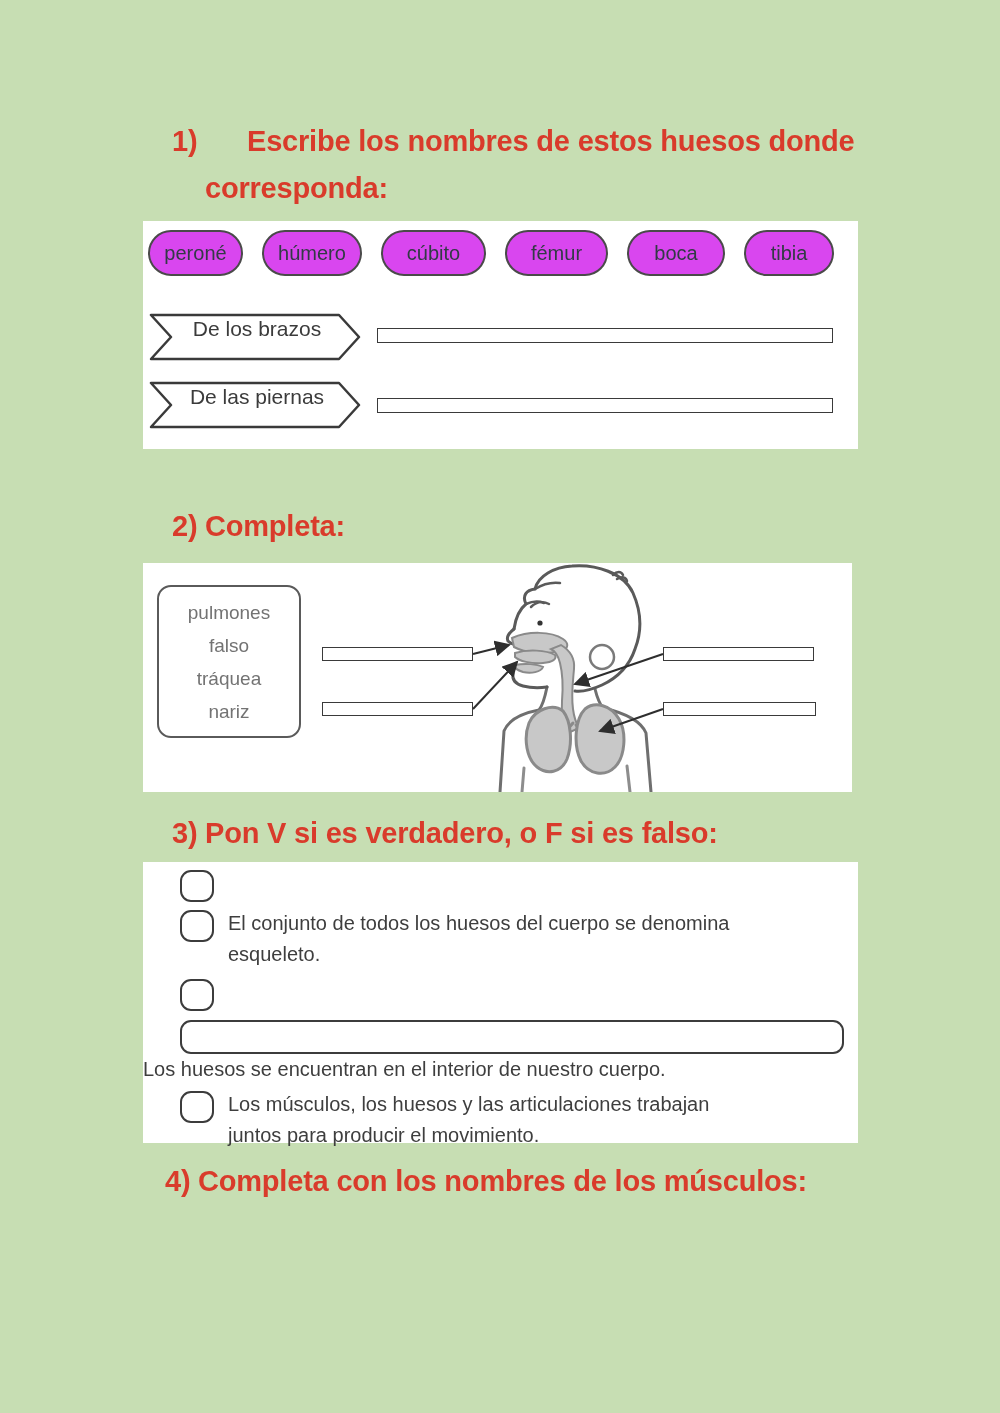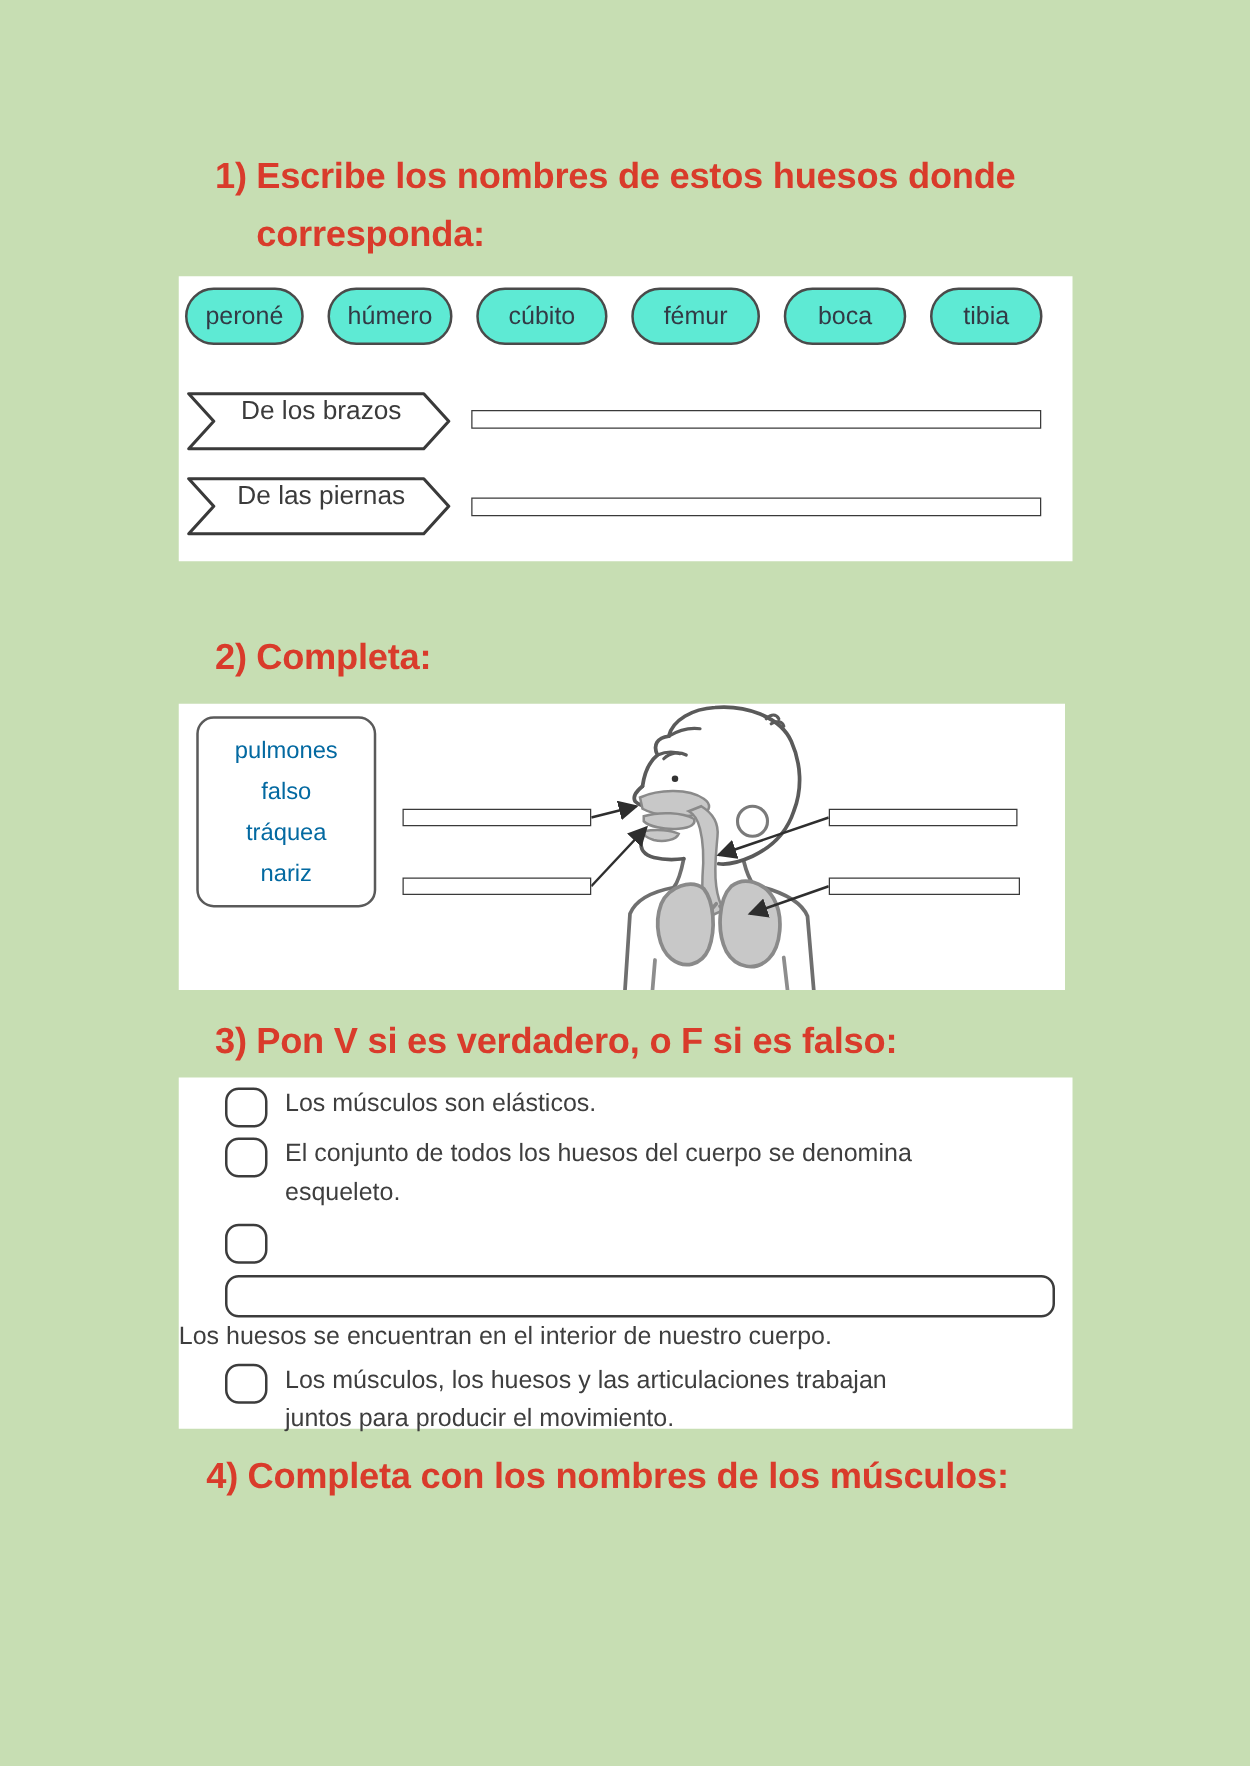--- a/index.html
+++ b/index.html
@@ -26,64 +26,64 @@
   }
   
   .pill-row{
     position:absolute;left:5px;top:9px;
     display:flex;gap:19px;
   }
   .pill{
     height:46px;
     border:2px solid #4a4a4a;
     border-radius:23px;
-    background:#5eead4;
+    background:#d946ef;
     display:flex;align-items:center;justify-content:center;
     font-size:20px;color:#323a45;
     box-sizing:border-box;
   }
   .banner{position:absolute;width:212px;height:32px;}
   .banner svg{position:absolute;left:0;top:0;}
   .banner .banner-label{
     position:absolute;left:30px;right:26px;top:0;bottom:0;
     display:flex;align-items:center;justify-content:center;
     font-size:21px;color:#3b3b3b;
   }
   .blank-line{
     position:absolute;
     background:#fff;
     border:1.5px solid #3a3a3a;
     box-sizing:border-box;
   }
   
   .word-box{
-    position:absolute;left:14px;top:10px;
+    position:absolute;left:14px;top:22px;
     width:144px;height:153px;
     border:2px solid #5a5a5a;border-radius:14px;
     box-sizing:border-box;
     display:flex;flex-direction:column;align-items:center;justify-content:center;
-    font-size:19px;line-height:33px;color:#0369a1;
+    font-size:19px;line-height:33px;color:#737373;
   }
   .fig-svg{position:absolute;left:0;top:0;}
   
   .tf-row{display:flex;}
   .tf-box{
     flex:0 0 34px;height:32px;margin-left:37px;margin-right:14px;margin-top:2px;
     border:2.5px solid #3c3c3c;border-radius:11px;background:#fff;
     box-sizing:border-box;
   }
   .tf-text{font-size:20px;line-height:31px;color:#3e3e3e;max-width:640px;}
 </style>
 </head>
 <body>
 
 <div class="heading" style="left:172px;top:118px;">
   <span class="num">1)</span>
   <span>
-    <span style="display:block;">Escribe los nombres de estos huesos donde</span>
+    <span style="display:block;margin-left:42px;">Escribe los nombres de estos huesos donde</span>
     <span style="display:block;">corresponda:</span>
   </span>
 </div>
 
 <div class="panel" style="left:143px;top:221px;width:715px;height:228px;">
 
   <div class="pill-row">
     <div class="pill" style="width:95px;">peroné</div>
     <div class="pill" style="width:100px;">húmero</div>
     <div class="pill" style="width:105px;">cúbito</div>
@@ -172,23 +172,20 @@
 
 <div class="heading" style="left:172px;top:810px;">
   <span class="num">3)</span>
   <span>Pon  V si es verdadero, o F si es falso:</span>
 </div>
 
 <div class="panel" style="left:143px;top:862px;width:715px;height:281px;">
 
   <div class="tf-row" style="margin-top:6px;">
     <div class="tf-box"></div>
-    <div class="tf-text">
-      <div>Los músculos son elásticos.</div>
-    </div>
   </div>
 
   <div class="tf-row" style="margin-top:6px;">
     <div class="tf-box"></div>
     <div class="tf-text">
       <div>El conjunto de todos los huesos del cuerpo se denomina</div>
       <div>esqueleto.</div>
     </div>
   </div>
 

